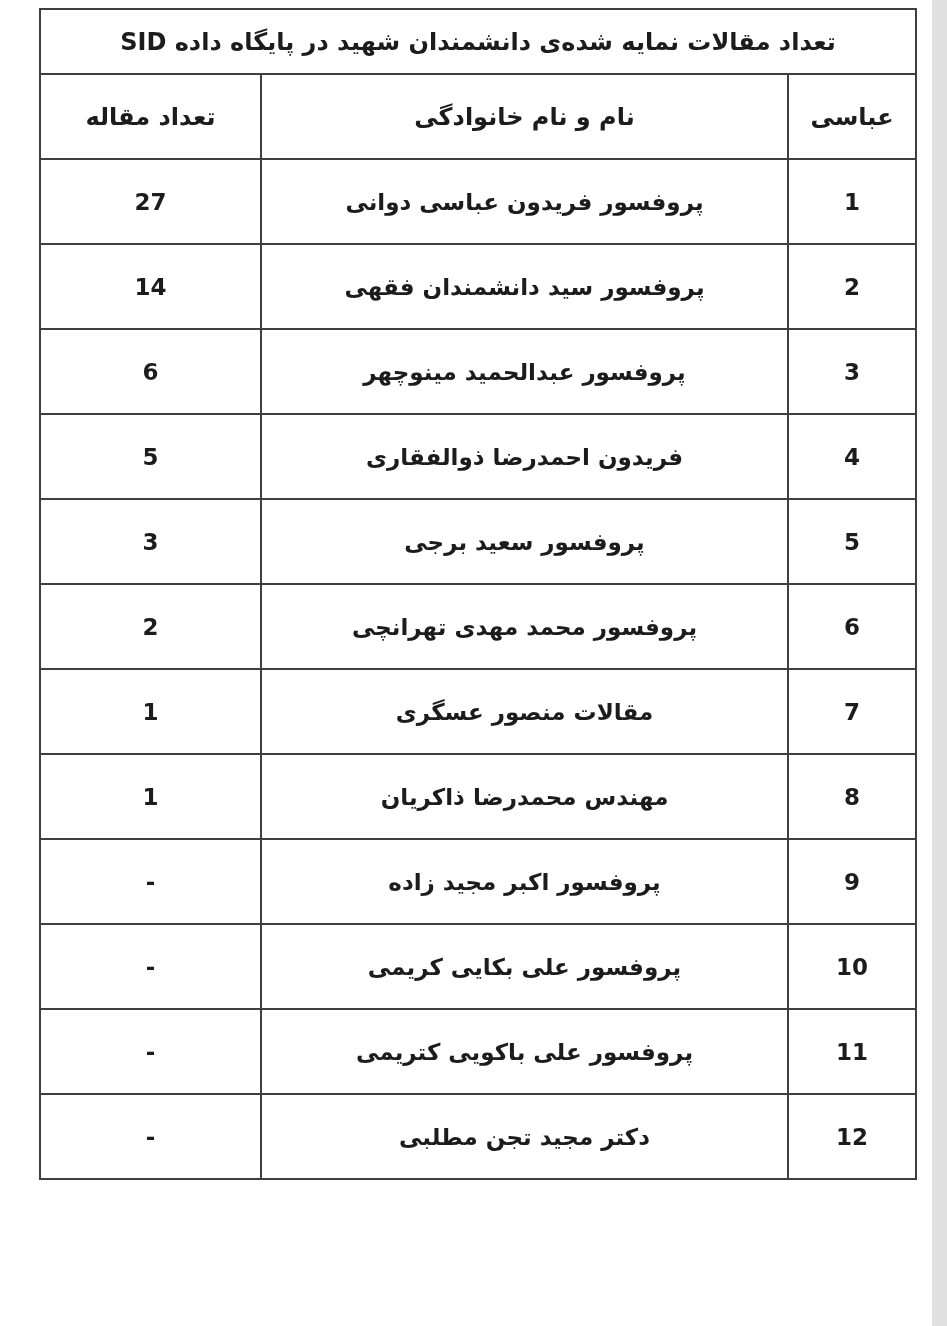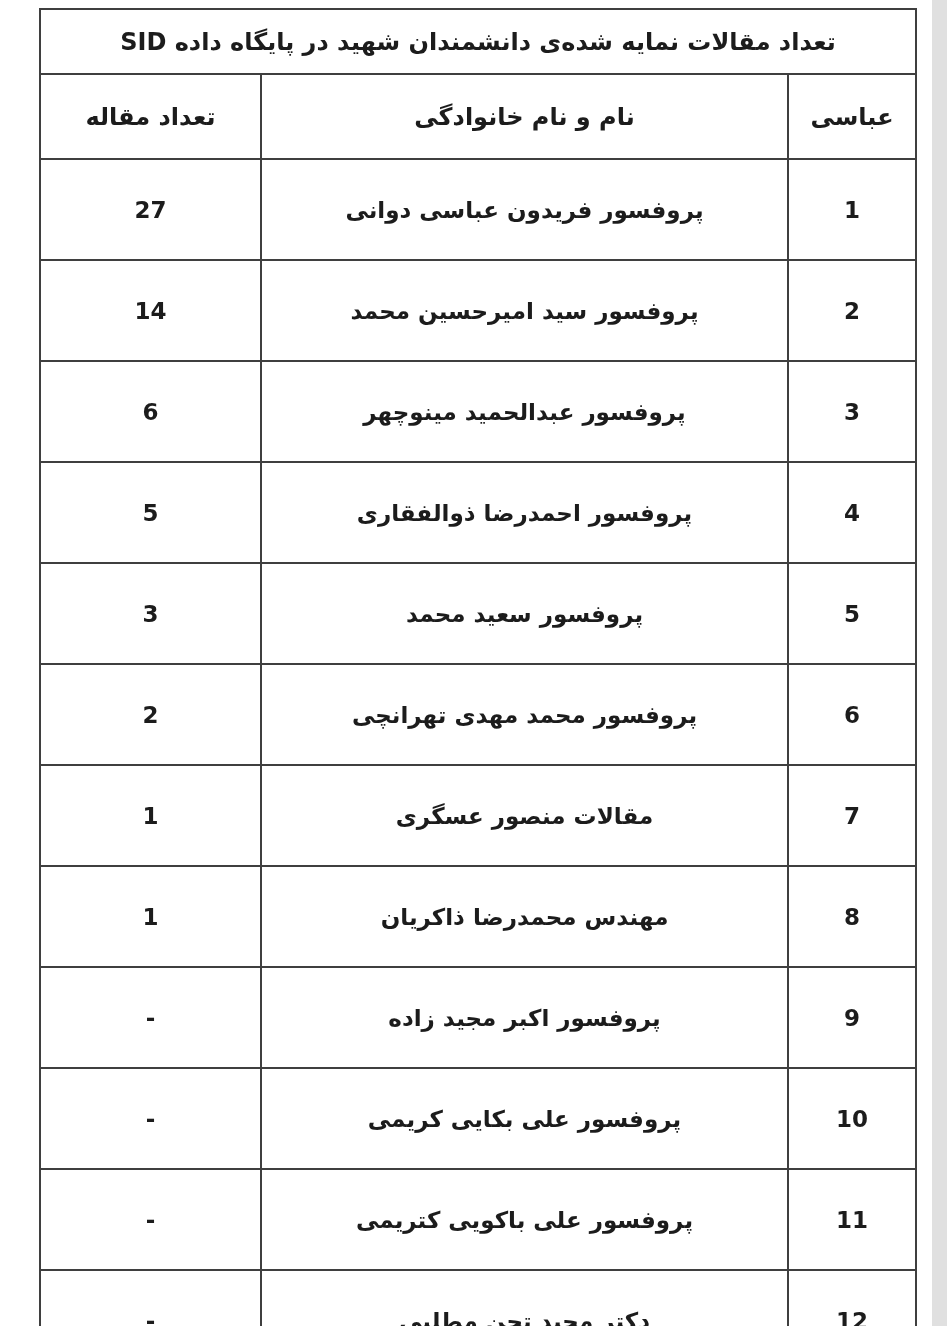--- a/index.html
+++ b/index.html
@@ -43,21 +43,21 @@
   }
   tr.title-row td {
     height: 65px;
     font-size: 24px;
   }
   tr.header-row th {
     height: 85px;
     font-size: 24px;
   }
   tr.data-row td {
-    height: 101px;
+    height: 85px;
   }
   col.col-index { width: 128px; }
   col.col-name  { width: 527px; }
   col.col-count { width: 221px; }
   .count-cell, .index-cell {
     direction: ltr;
   }
 </style>
 </head>
 <body>
@@ -82,39 +82,39 @@
   </thead>
   <tbody id="rows-body">
   <tr class="data-row">
     <td class="index-cell">1</td>
     <td class="name-cell">پروفسور فریدون عباسی دوانی</td>
     <td class="count-cell">27</td>
   </tr>
 
   <tr class="data-row">
     <td class="index-cell">2</td>
-    <td class="name-cell">پروفسور سید امیرحسین محمد</td>
+    <td class="name-cell">پروفسور سید دانشمندان فقهی</td>
     <td class="count-cell">14</td>
   </tr>
 
   <tr class="data-row">
     <td class="index-cell">3</td>
     <td class="name-cell">پروفسور عبدالحمید مینوچهر</td>
     <td class="count-cell">6</td>
   </tr>
 
   <tr class="data-row">
     <td class="index-cell">4</td>
-    <td class="name-cell">پروفسور احمدرضا ذوالفقاری</td>
+    <td class="name-cell">فریدون احمدرضا ذوالفقاری</td>
     <td class="count-cell">5</td>
   </tr>
 
   <tr class="data-row">
     <td class="index-cell">5</td>
-    <td class="name-cell">پروفسور سعید محمد</td>
+    <td class="name-cell">پروفسور سعید برجی</td>
     <td class="count-cell">3</td>
   </tr>
 
   <tr class="data-row">
     <td class="index-cell">6</td>
     <td class="name-cell">پروفسور محمد مهدی تهرانچی</td>
     <td class="count-cell">2</td>
   </tr>
 
   <tr class="data-row">

